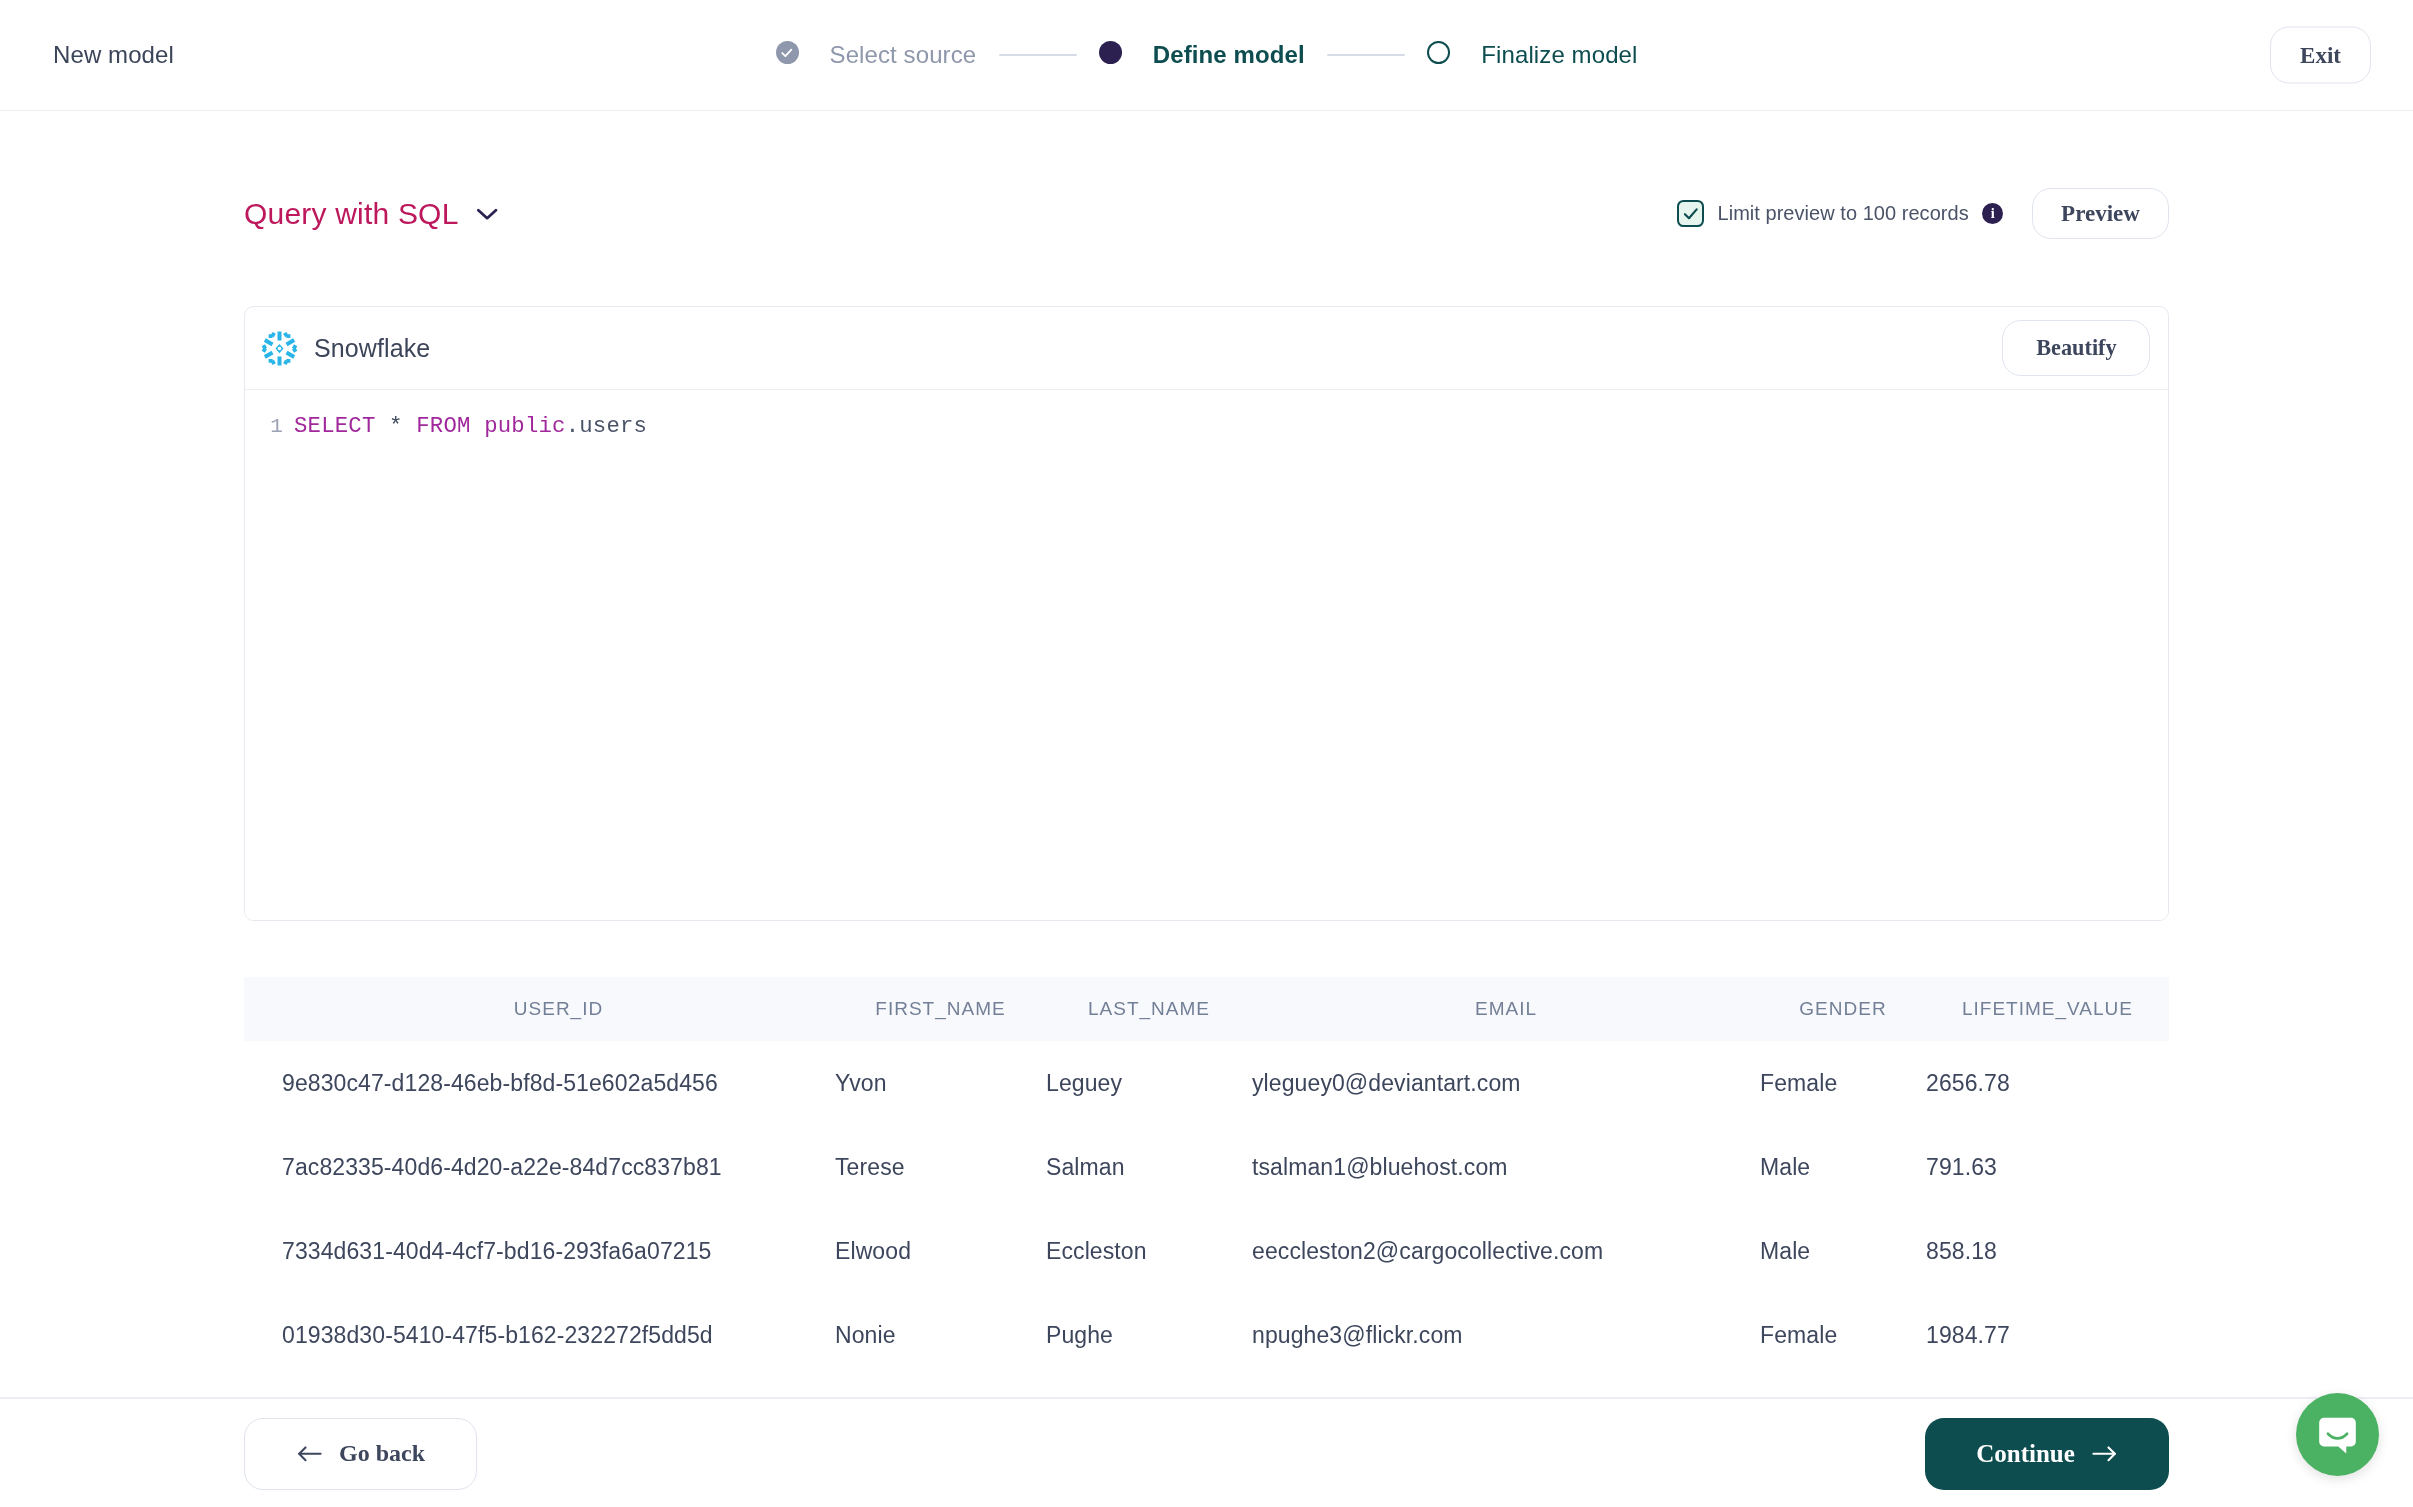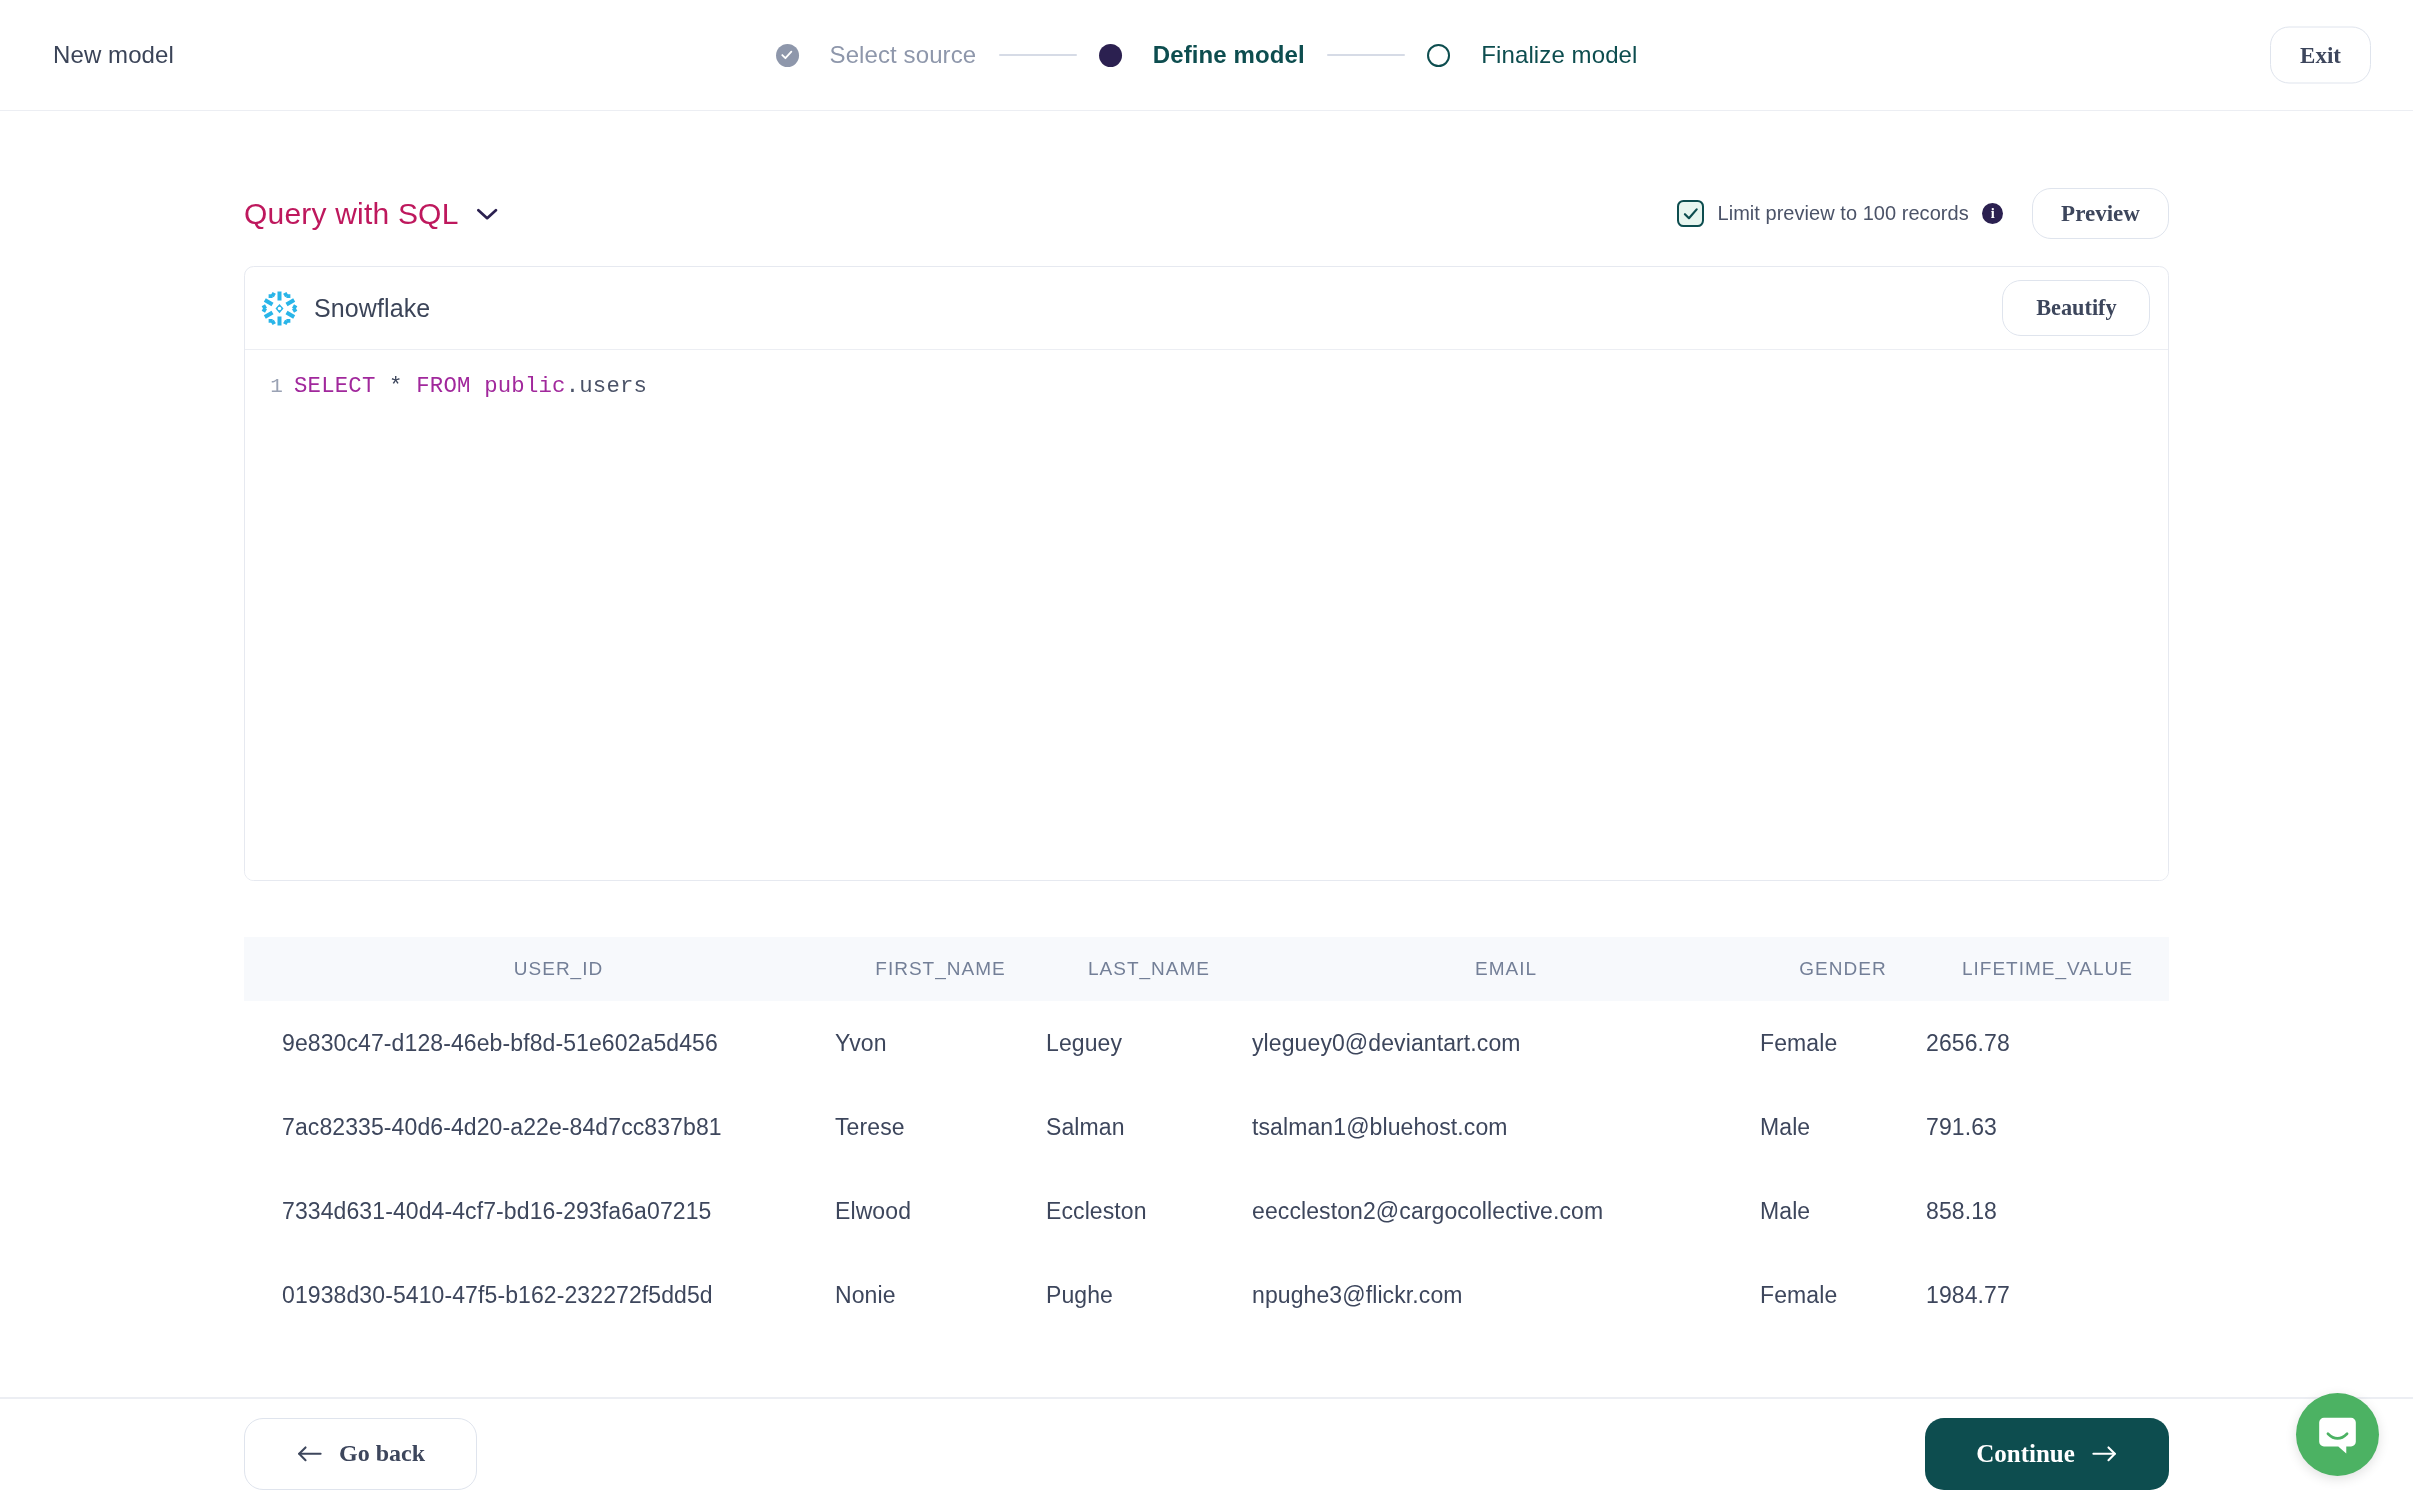--- a/index.html
+++ b/index.html
@@ -41,21 +41,21 @@
   }
 
   .stepper {
     position: absolute;
     left: 50%;
     top: 50%;
     transform: translate(-50%, -50%);
     display: flex;
     align-items: center;
   }
-  .step { display: flex; align-items: center; gap: 31px; }
+  .step { display: flex; align-items: flex-start; gap: 31px; }
   .step-label { font-size: 24px; letter-spacing: 0.1px; }
   .step.done .step-label { color: #8e97ab; font-weight: 400; }
   .step.active .step-label { color: #0d4d4f; font-weight: 700; }
   .step.todo .step-label { color: #0d4d4f; font-weight: 400; }
 
   .step-marker {
     width: 23px; height: 23px;
     border-radius: 50%;
     display: flex; align-items: center; justify-content: center;
     flex: 0 0 23px;
@@ -177,20 +177,21 @@
 
   
   .editor-card {
     border: 1.6px solid #e6e9f0;
     border-radius: 9.6px;
     overflow: hidden;
     background: #fff;
     height: 615px;
     display: flex;
     flex-direction: column;
+    margin-top: 40px;
   }
   .editor-head {
     height: 83px;
     flex: 0 0 83px;
     border-bottom: 1.6px solid #eceef3;
     display: flex;
     align-items: center;
     justify-content: space-between;
     padding: 0 17.6px 0 16px;
   }

